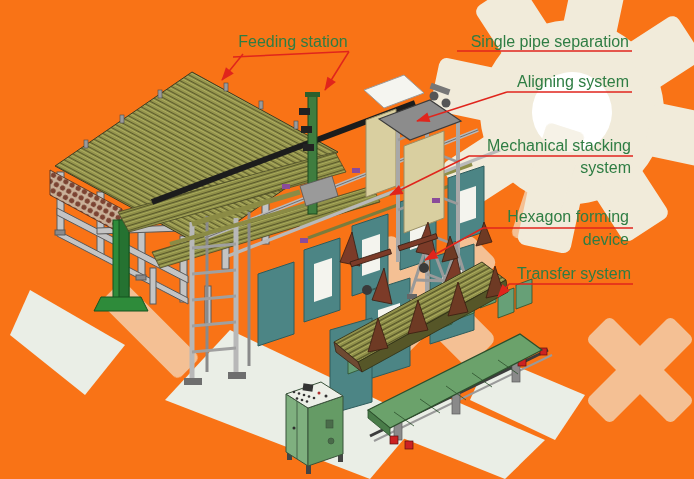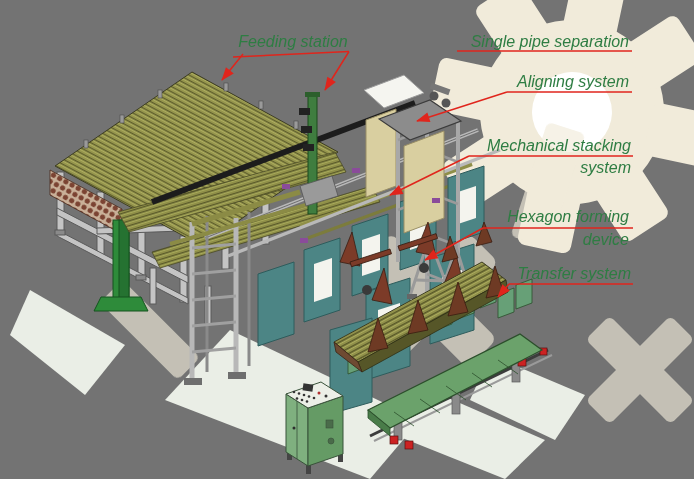--- a/index.html
+++ b/index.html
@@ -1,17 +1,17 @@
 <!DOCTYPE html>
 <html><head>
 <meta charset="utf-8">
 <style>
   html,body{margin:0;padding:0;background:#ffffff;}
-  .stage{position:relative;width:694px;height:479px;background:#737373;overflow:hidden;
-         font-family:"Liberation Sans",sans-serif;font-style:italic;}
+  .stage{position:relative;width:694px;height:479px;background:#f97316;overflow:hidden;
+         font-family:"Liberation Sans",sans-serif;}
   svg{display:block;}
   .lbl{font-family:"Liberation Sans",sans-serif;font-size:16px;fill:#2e7d43;}
   .leaders{stroke:#e0251c;stroke-width:1.5;fill:none;}
   .underline{stroke:#e0251c;stroke-width:1.4;fill:none;}
   .alframe{stroke:#5a5a5a;stroke-width:1;}
   .thin{stroke-width:.7;}
 </style>
 </head>
 <body>
 

